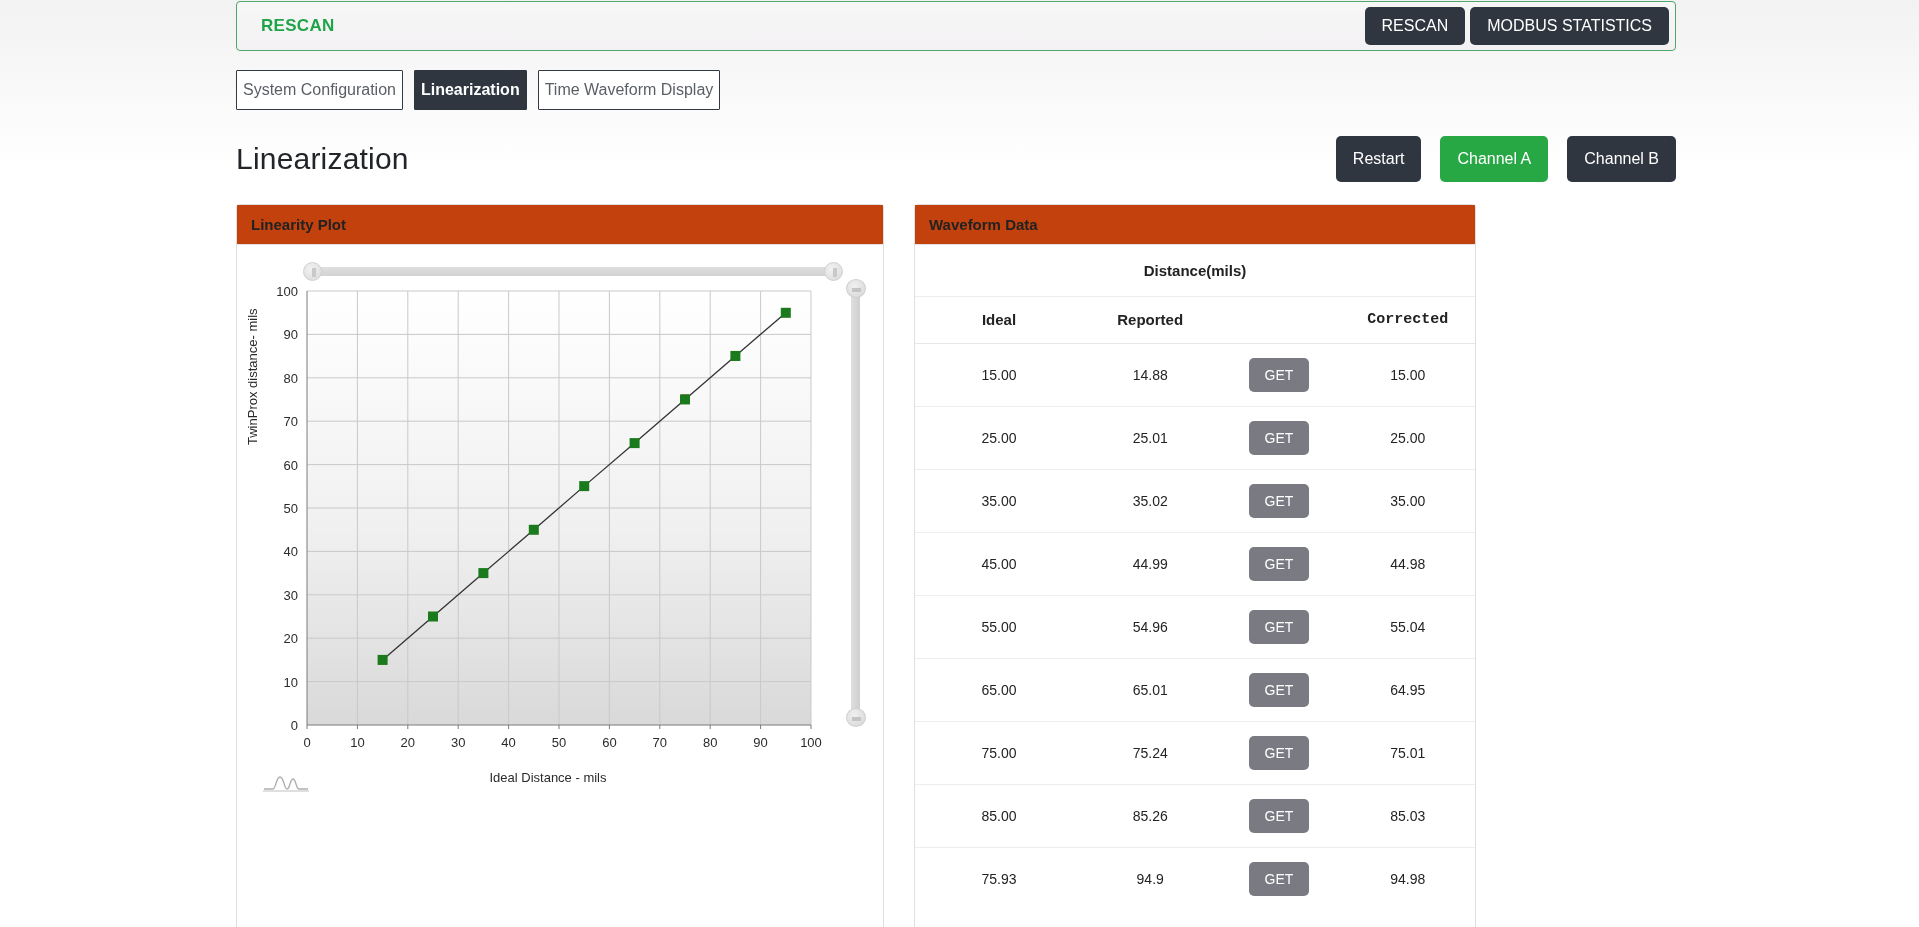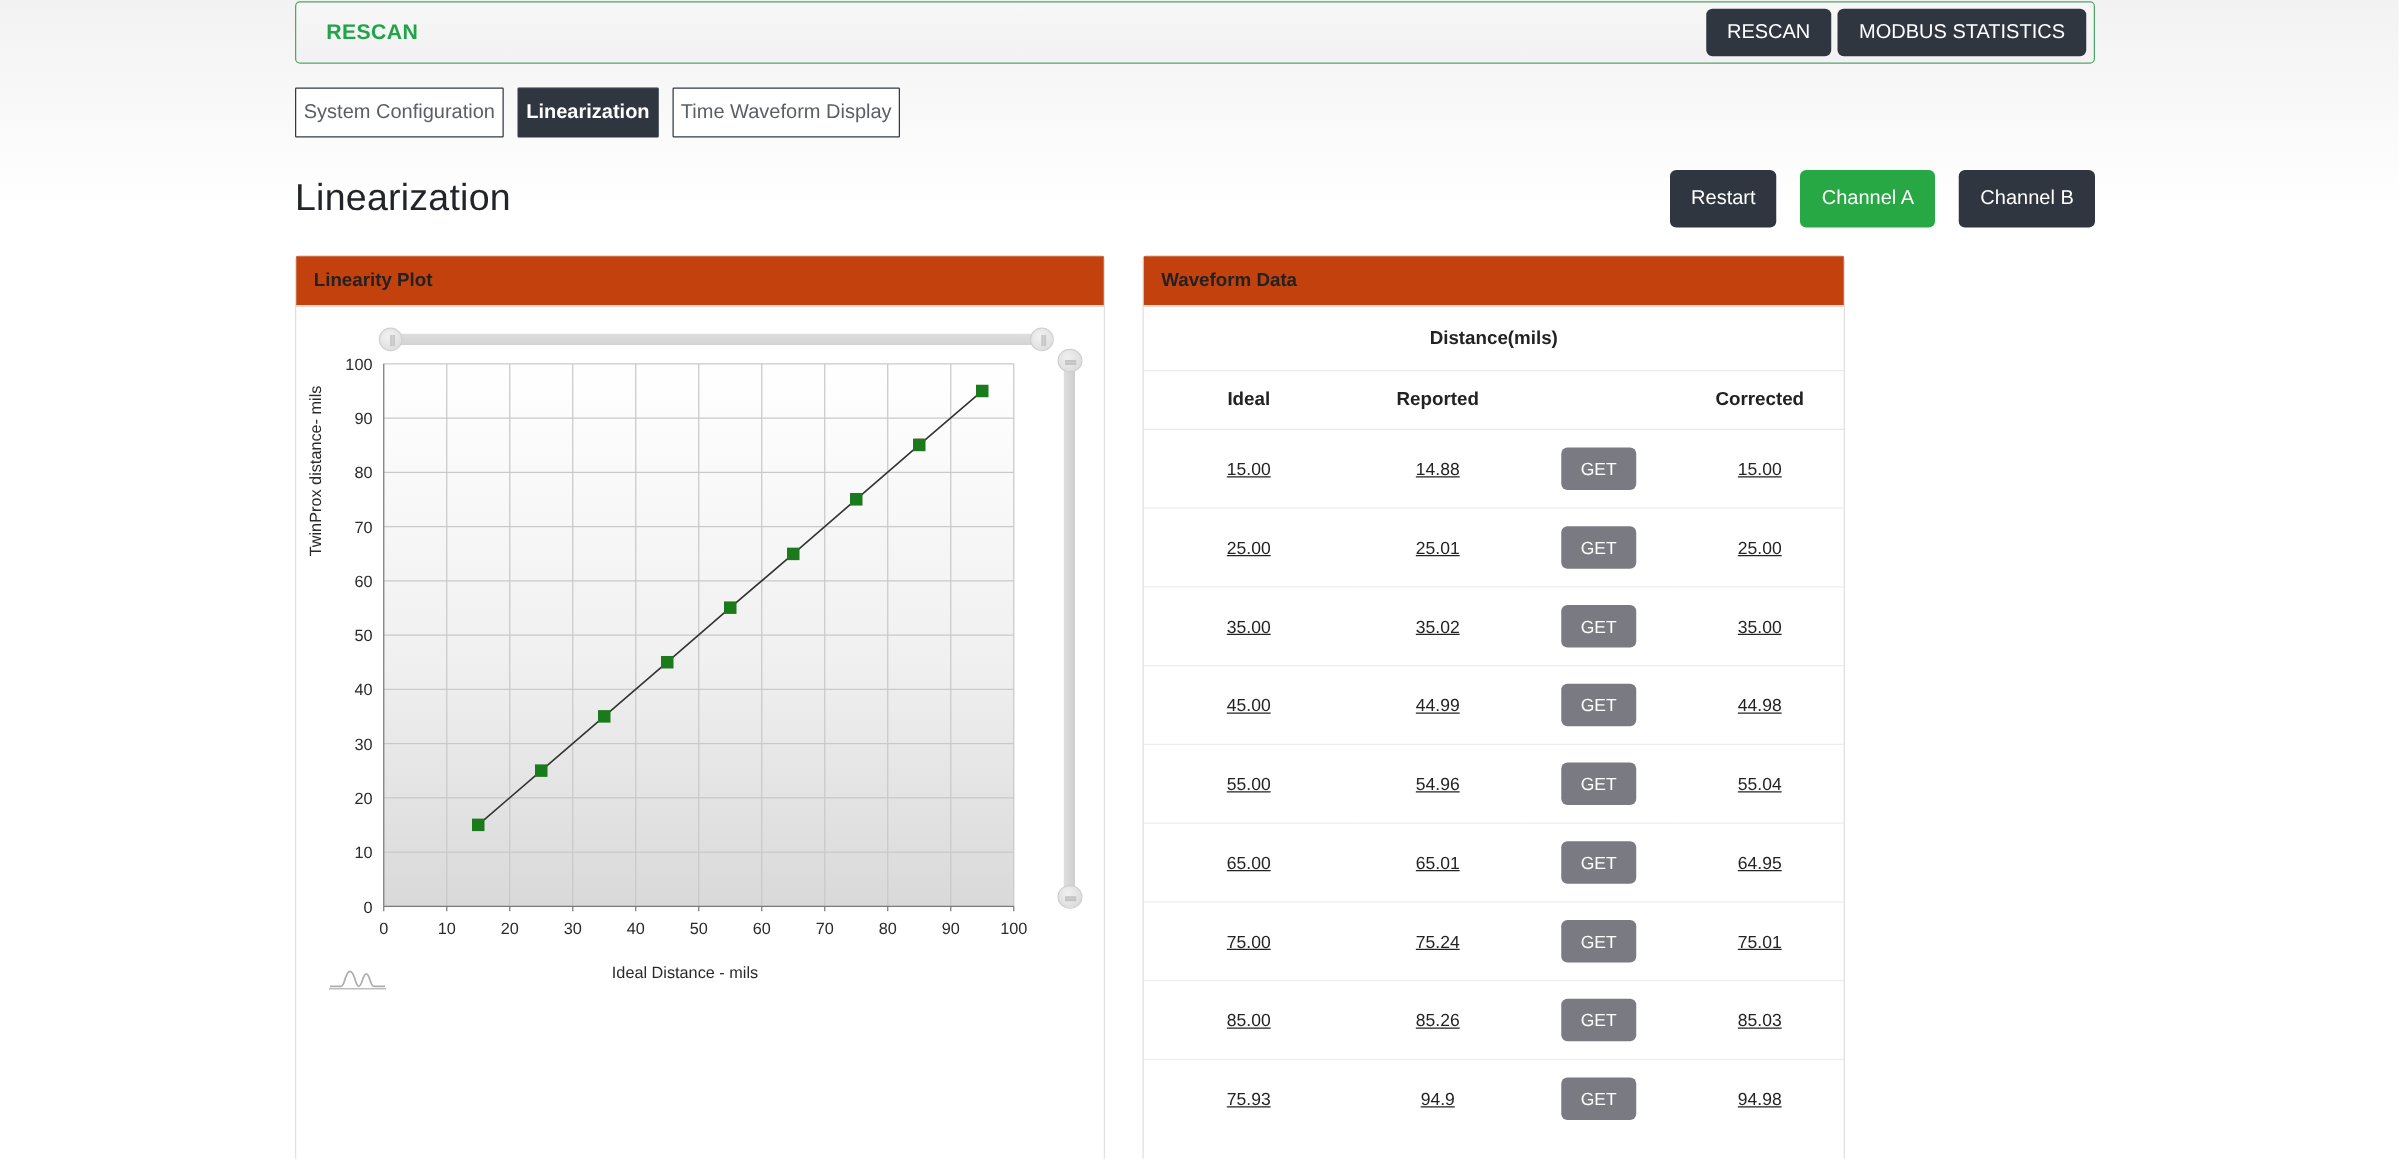--- a/index.html
+++ b/index.html
@@ -206,27 +206,26 @@
   }
   table.lin th {
     font-size: 15px; font-weight: bold; color:#222;
     padding: 14px 0 15px; text-align:center;
     border-bottom: 1px solid #e8e8ea;
   }
   table.lin td {
     font-size: 14px; color:#232323; text-align:center;
     padding: 14px 0;
     border-bottom: 1px solid #ededef;
-    text-decoration: underline;
   }
   table.lin tr:last-child td { border-bottom: none; }
   .col-ideal { width: 30%; }
   .col-rep   { width: 24%; }
   .col-get   { width: 22%; }
-  .col-corr  { width: 24%; }
+  .col-corr  { width: 24%; font-family: Liberation Mono, monospace; }
   .btn-get {
     background: #7a7b82;
     color:#fff; border:none; border-radius:5px;
     font-size: 14px; padding: 9px 16px;
     cursor:pointer; font-family:"Liberation Sans", sans-serif;
   }
   .tbl-pad { height: 46px; }
 </style>
 </head>
 <body>

